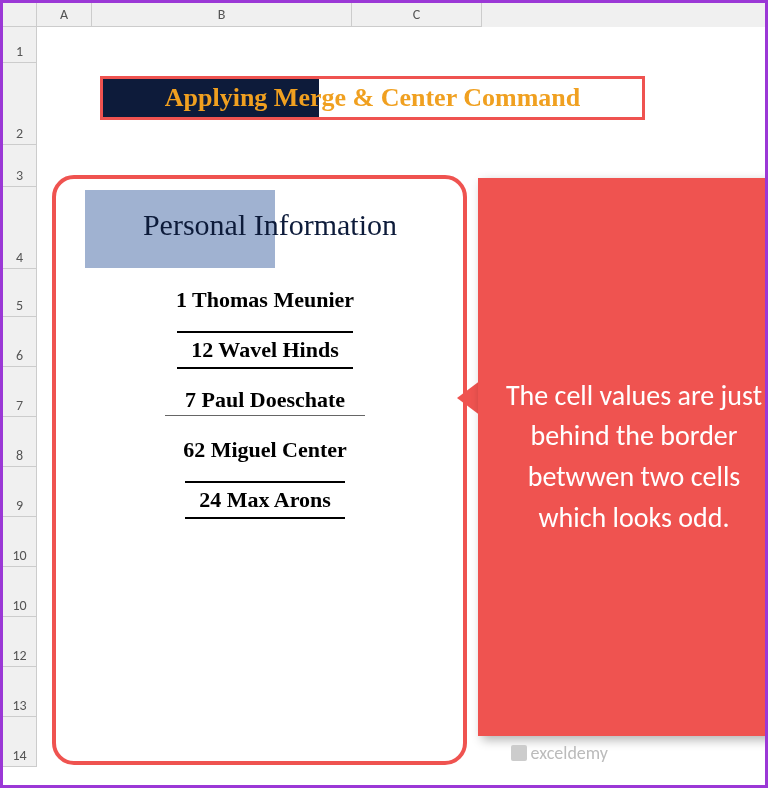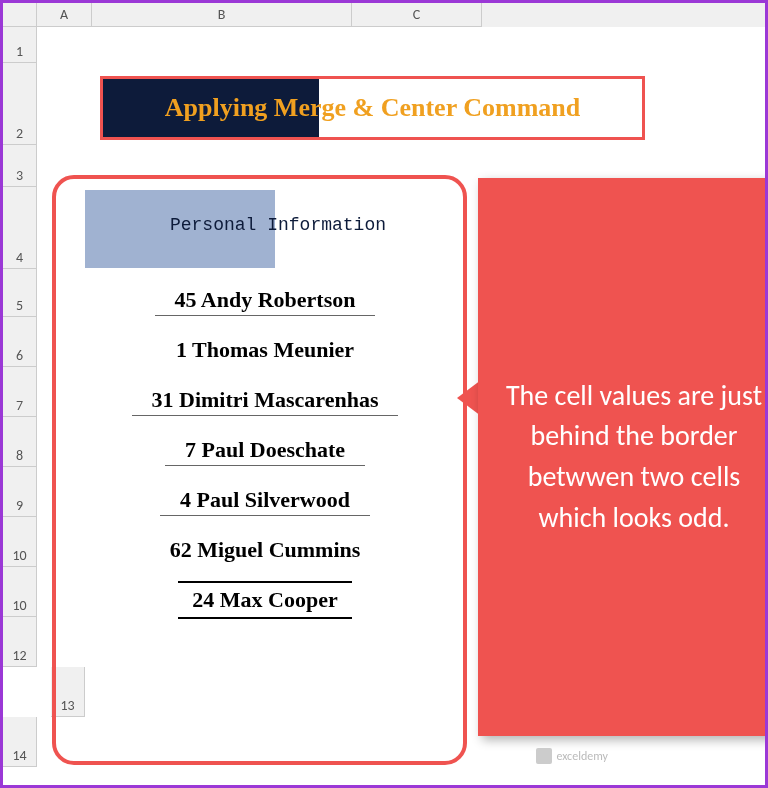--- a/index.html
+++ b/index.html
@@ -68,29 +68,29 @@
     .rh3 { top: 145px; height: 42px; }
     .rh4 { top: 187px; height: 82px; }
     .rh5 { top: 269px; height: 48px; }
     .rh6 { top: 317px; height: 50px; }
     .rh7 { top: 367px; height: 50px; }
     .rh8 { top: 417px; height: 50px; }
     .rh9 { top: 467px; height: 50px; }
     .rh10 { top: 517px; height: 50px; }
     .rh11 { top: 567px; height: 50px; }
     .rh12 { top: 617px; height: 50px; }
-    .rh13 { top: 667px; height: 50px; margin-left: 48px; }
+    .rh13 { top: 667px; height: 50px; }
     .rh14 { top: 717px; height: 50px; }
     
     .title-cell {
       position: absolute;
       left: 100px;
       top: 76px;
       width: 545px;
-      height: 64px;
+      height: 44px;
       border: 3px solid #ef5350;
       display: flex;
       align-items: center;
       justify-content: center;
       font-family: 'Comic Sans MS', cursive;
       font-size: 26px;
       color: #f0a020;
       font-weight: bold;
       background: linear-gradient(to right, #0d1b3a 0%, #0d1b3a 40%, #fff 40%, #fff 100%);
       white-space: nowrap;
@@ -103,26 +103,26 @@
       width: 415px;
       height: 590px;
       border: 4px solid #ef5350;
       border-radius: 22px;
       z-index: 50;
       pointer-events: none;
     }
     
     .pi-header {
       position: absolute;
-      left: 108px;
+      left: 100px;
       top: 195px;
       width: 340px;
       height: 60px;
-      font-family: Liberation Mono, monospace;
-      font-size: 18px;
+      font-family: Liberation Serif, serif;
+      font-size: 30px;
       color: #0d1b3a;
       display: flex;
       align-items: center;
       justify-content: center;
       white-space: nowrap;
     }
     .pi-highlight {
       position: absolute;
       left: 85px;
       top: 190px;
@@ -190,21 +190,21 @@
       width: 0; height: 0;
       border-top: 18px solid transparent;
       border-bottom: 18px solid transparent;
       border-right: 24px solid #ef5350;
     }
     
     .watermark {
       position: absolute;
       right: 160px;
       bottom: 24px;
-      font-size: 12px;
+      font-size: 18px;
       color: #bbb;
       display: flex;
       align-items: center;
       gap: 4px;
       z-index: 0;
     }
     .watermark .logo {
       width: 16px; height: 16px;
       background: #ccc;
       border-radius: 2px;
@@ -240,40 +240,34 @@
 <div class="row-header rh14">14</div>
 
 <div class="title-cell">Applying Merge &amp; Center Command</div>
 
 <div class="pi-highlight"></div>
 <div class="pi-header">Personal Information</div>
 
 <div class="red-outline"></div>
 
 <div class="data-container">
-  <div class="data-row underlined">
-      <span class="inner"><span>45</span> <span>Andy Robertson</span></span>
-    </div>
   <div class="data-row">
       <span class="inner"><span>1</span> <span>Thomas Meunier</span></span>
     </div>
-  <div class="data-row underlined">
-      <span class="inner"><span>31</span> <span>Dimitri Mascarenhas</span></span>
+  <div class="data-row bordered">
+      <span class="inner"><span>12</span> <span>Wavel Hinds</span></span>
     </div>
   <div class="data-row underlined">
       <span class="inner"><span>7</span> <span>Paul Doeschate</span></span>
     </div>
-  <div class="data-row underlined">
-      <span class="inner"><span>4</span> <span>Paul Silverwood</span></span>
-    </div>
   <div class="data-row">
-      <span class="inner"><span>62</span> <span>Miguel Cummins</span></span>
+      <span class="inner"><span>62</span> <span>Miguel Center</span></span>
     </div>
   <div class="data-row bordered">
-      <span class="inner"><span>24</span> <span>Max Cooper</span></span>
+      <span class="inner"><span>24</span> <span>Max Arons</span></span>
     </div>
 </div>
 
 <div class="callout-arrow"></div>
 <div class="callout">
   <span>The cell values are just behind the border betwwen two cells which looks odd.</span>
 </div>
 
 <div class="watermark">
   <span class="logo"></span>

